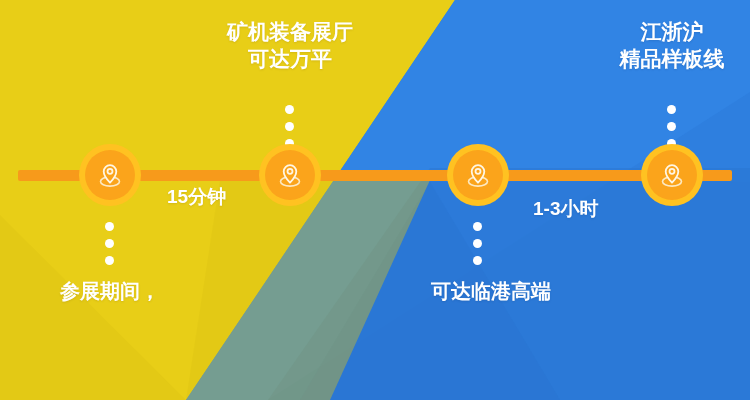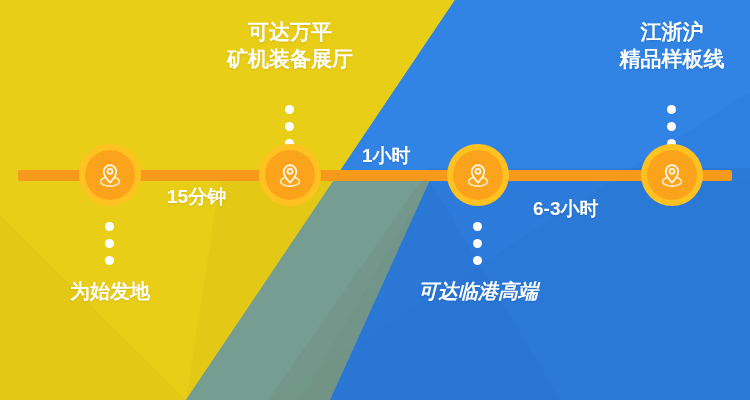--- a/index.html
+++ b/index.html
@@ -130,34 +130,33 @@
       <svg width="30" height="30" viewBox="0 0 30 30" aria-hidden="true">
         <ellipse cx="15" cy="21.5" rx="9.5" ry="4.6" fill="none" stroke="#fde9c2" stroke-width="1.6"></ellipse>
         <path d="M15 5.2c-3.5 0-6.3 2.8-6.3 6.3 0 4.6 6.3 11.2 6.3 11.2s6.3-6.6 6.3-11.2c0-3.5-2.8-6.3-6.3-6.3z" fill="#fba41b" stroke="#fff6e4" stroke-width="1.8" stroke-linejoin="round"></path>
         <circle cx="15" cy="11.3" r="2.5" fill="none" stroke="#fff6e4" stroke-width="1.8"></circle>
       </svg>
     </div>
   </div>
 
   <div class="tlabel shadow-soft" style="left:167px;top:184px;">15分钟</div>
 
-  <div class="tlabel shadow-blue" style="left:362px;top:143px;">1小时</div>
 
-  <div class="tlabel shadow-blue" style="left:533px;top:196px;">6-3小时</div>
+  <div class="tlabel shadow-blue" style="left:533px;top:196px;">1-3小时</div>
 
   <div class="cap cap-md shadow-soft" style="left:0px;top:278px;width:220px;">
-    <span class="ln">为始发地</span>
+    <span class="ln">参展期间，</span>
   </div>
 
   <div class="cap cap-lg shadow-soft" style="left:180px;top:18px;width:220px;">
+    <span class="ln">矿机装备展厅</span>
     <span class="ln">可达万平</span>
-    <span class="ln">矿机装备展厅</span>
   </div>
 
-  <div class="cap cap-md shadow-blue" style="left:368px;top:278px;width:220px;font-style:italic;">
+  <div class="cap cap-md shadow-blue" style="left:381px;top:278px;width:220px;">
     <span class="ln">可达临港高端</span>
   </div>
 
   <div class="cap cap-lg shadow-blue" style="left:562px;top:18px;width:220px;">
     <span class="ln">江浙沪</span>
     <span class="ln">精品样板线</span>
   </div>
 
 </div>
 

